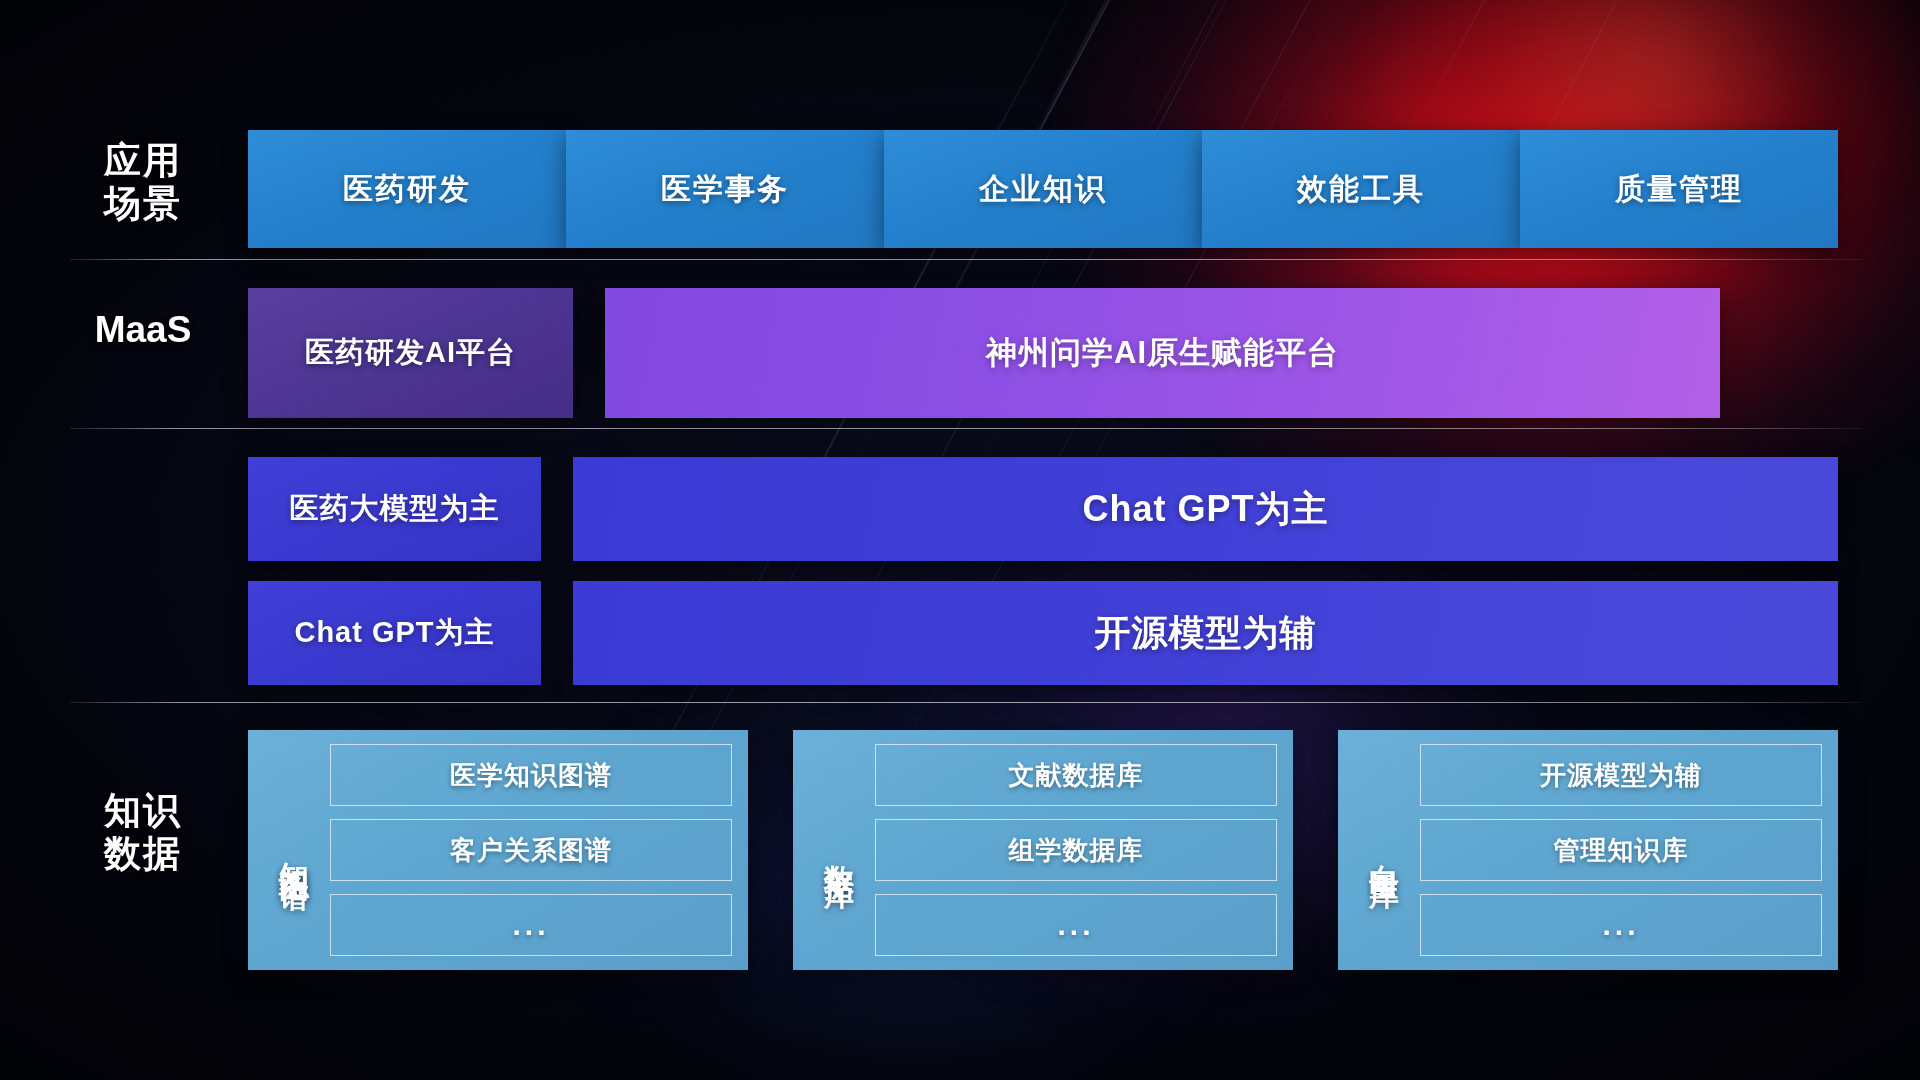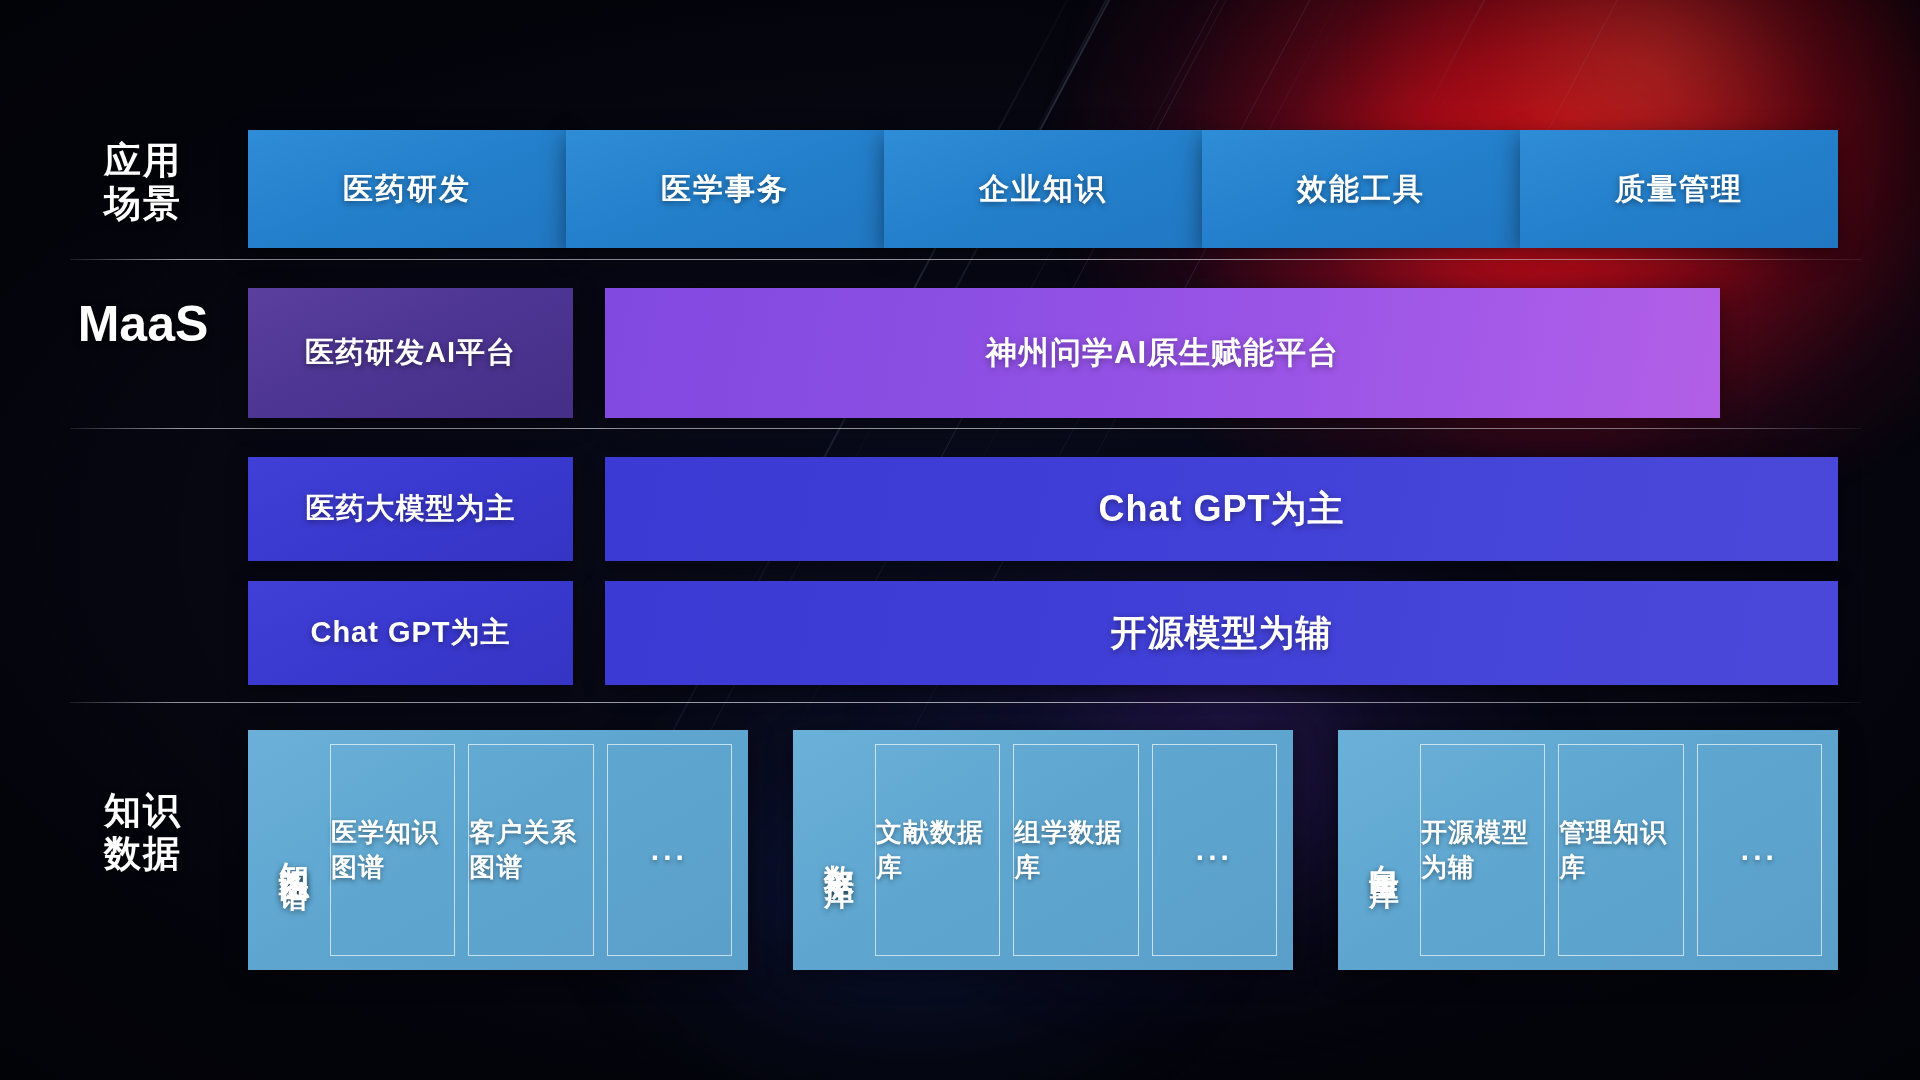--- a/index.html
+++ b/index.html
@@ -78,21 +78,21 @@
     position:absolute;
     color:#ffffff;
     font-weight:700;
     letter-spacing:2px;
     text-align:center;
     line-height:1.15;
     text-shadow:0 2px 7px rgba(0,0,0,0.85);
     width:170px; left:58px;
   }
   #lbl-app   { top:140px; font-size:37px; }
-  #lbl-maas  { top:296px; font-size:50px; letter-spacing:0px; }
+  #lbl-maas  { top:309px; font-size:37px; letter-spacing:0px; }
   #lbl-algo  { top:512px; font-size:37px; }
   #lbl-know  { top:790px; font-size:37px; }
 
   
   #app-row{
     position:absolute; left:248px; top:130px;
     width:1590px; height:118px;
     display:flex; 
   }
   .app-box{
@@ -128,21 +128,21 @@
   }
 
   
   #algo-wrap{
     position:absolute; left:248px; top:457px;
     width:1590px; height:228px;
     display:flex; flex-direction:column; gap:20px;
   }
   .algo-row{ display:flex; gap:32px; height:104px; }
   .algo-left{
-    width:325px;
+    width:293px;
     background:linear-gradient(155deg,#4040d6 0%,#3a39cf 50%,#3534c4 100%);
     display:flex; align-items:center; justify-content:center;
     color:#ffffff; font-size:29px; font-weight:700; letter-spacing:1px;
     text-shadow:0 2px 6px rgba(0,0,0,0.40);
     box-shadow:0 6px 20px rgba(0,0,0,0.42);
   }
   .algo-right{
     flex:1;
     background:linear-gradient(100deg,#3b3ad4 0%,#3f3ed6 40%,#4746da 75%,#4a48d8 100%);
     display:flex; align-items:center; justify-content:center;
@@ -166,21 +166,21 @@
   }
   .know-vlabel{
     width:72px; flex:0 0 72px;
     display:flex; align-items:center; justify-content:center;
     color:#ffffff; font-size:30px; font-weight:700;
     writing-mode:vertical-rl; text-orientation:upright;
     letter-spacing:6px; line-height:1;
     text-shadow:0 2px 6px rgba(0,0,0,0.40);
   }
   .know-items{
-    flex:1; display:flex; gap:13px;
+    flex:1; display:flex; flex-direction:column; gap:13px;
   }
   .know-item{
     flex:1;
     border:1px solid rgba(255,255,255,0.66);
     display:flex; align-items:center; justify-content:center;
     color:#ffffff; font-size:26px; font-weight:700; letter-spacing:1px;
     text-shadow:0 2px 5px rgba(0,0,0,0.38);
   }
   .know-item.dots{ font-size:30px; letter-spacing:4px; font-weight:700; }
 </style>

